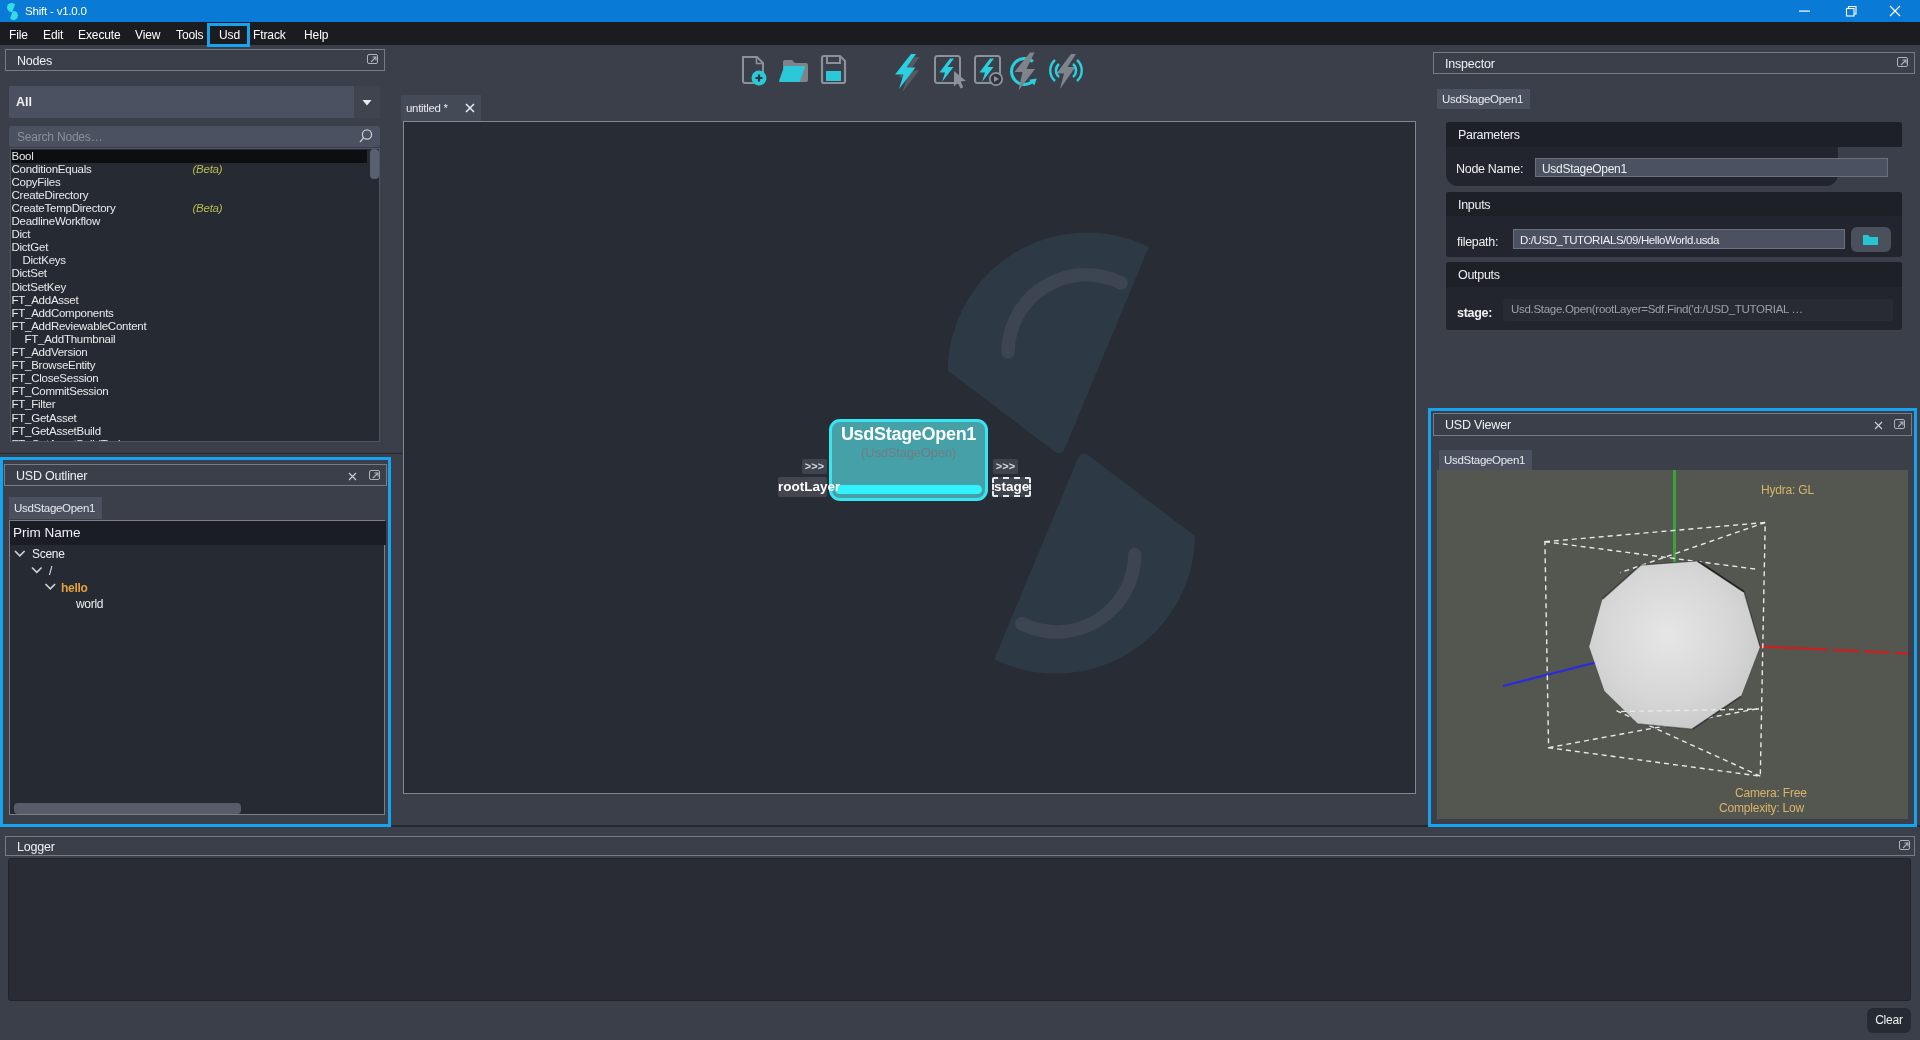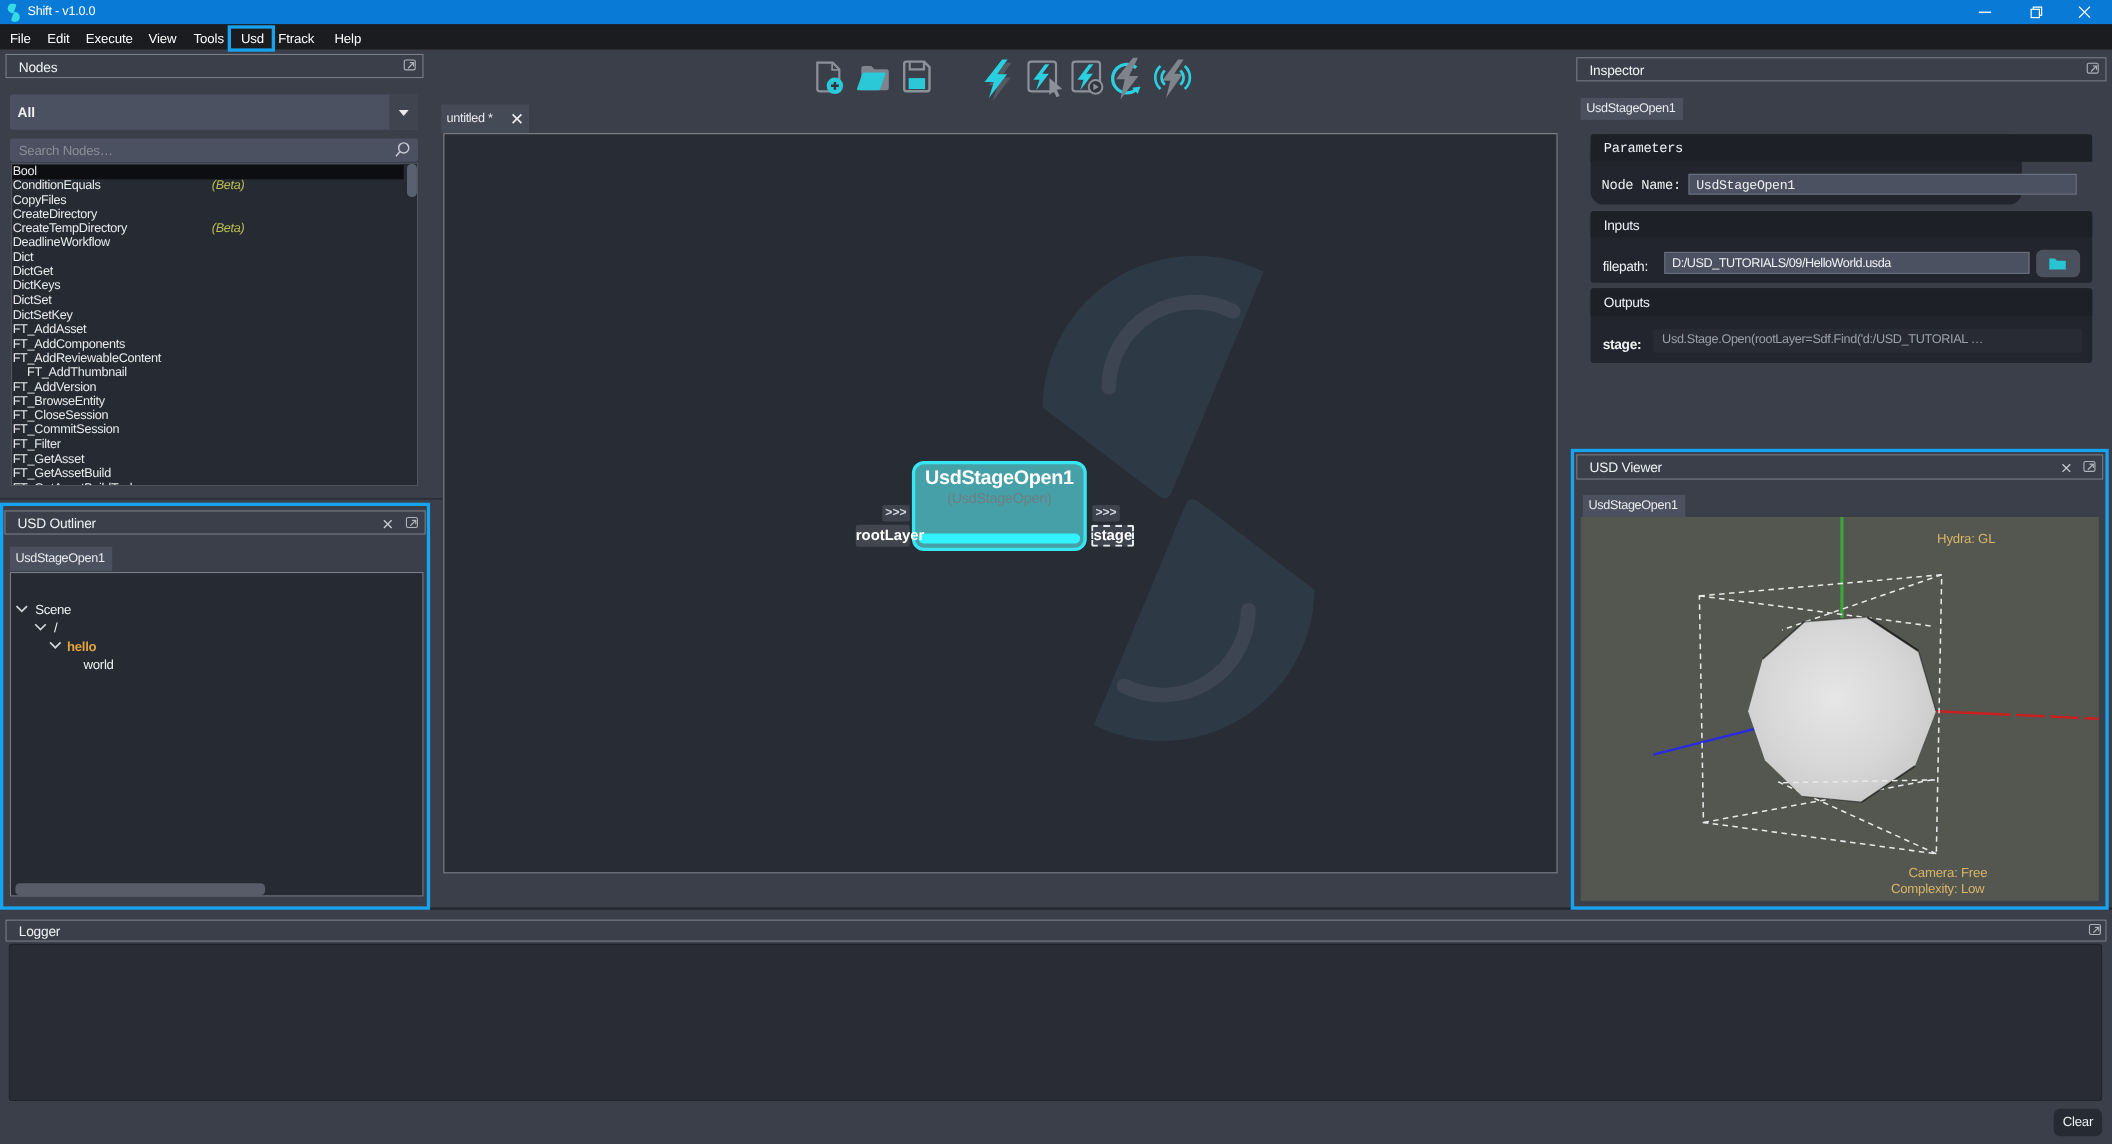--- a/index.html
+++ b/index.html
@@ -90,21 +90,21 @@
 
 <div id="nodelist">
     <div class="row" style="top: 1px; left: 0px; width: 364px; padding-left: 1px; background: rgb(12, 14, 18);">Bool</div>
     <div class="row" style="top: 14.1px; left: 0px; width: 364px; padding-left: 1px;">ConditionEquals<span class="beta">(Beta)</span></div>
     <div class="row" style="top: 27.2px; left: 0px; width: 364px; padding-left: 1px;">CopyFiles</div>
     <div class="row" style="top: 40.3px; left: 0px; width: 364px; padding-left: 1px;">CreateDirectory</div>
     <div class="row" style="top: 53.4px; left: 0px; width: 364px; padding-left: 1px;">CreateTempDirectory<span class="beta">(Beta)</span></div>
     <div class="row" style="top: 66.5px; left: 0px; width: 364px; padding-left: 1px;">DeadlineWorkflow</div>
     <div class="row" style="top: 79.6px; left: 0px; width: 364px; padding-left: 1px;">Dict</div>
     <div class="row" style="top: 92.7px; left: 0px; width: 364px; padding-left: 1px;">DictGet</div>
-    <div class="row" style="top: 105.8px; left: 0px; width: 364px; padding-left: 1px;">DictKeys</div>
+    <div class="row" style="top: 105.8px; left: 0px; width: 364px; padding-left: 12px;">DictKeys</div>
     <div class="row" style="top: 118.9px; left: 0px; width: 364px; padding-left: 1px;">DictSet</div>
     <div class="row" style="top: 132px; left: 0px; width: 364px; padding-left: 1px;">DictSetKey</div>
     <div class="row" style="top: 145.1px; left: 0px; width: 364px; padding-left: 1px;">FT_AddAsset</div>
     <div class="row" style="top: 158.2px; left: 0px; width: 364px; padding-left: 1px;">FT_AddComponents</div>
     <div class="row" style="top: 171.3px; left: 0px; width: 364px; padding-left: 1px;">FT_AddReviewableContent</div>
     <div class="row" style="top: 184.4px; left: 0px; width: 364px; padding-left: 14px;">FT_AddThumbnail</div>
     <div class="row" style="top: 197.5px; left: 0px; width: 364px; padding-left: 1px;">FT_AddVersion</div>
     <div class="row" style="top: 210.6px; left: 0px; width: 364px; padding-left: 1px;">FT_BrowseEntity</div>
     <div class="row" style="top: 223.7px; left: 0px; width: 364px; padding-left: 1px;">FT_CloseSession</div>
     <div class="row" style="top: 236.8px; left: 0px; width: 364px; padding-left: 1px;">FT_CommitSession</div>
@@ -129,20 +129,23 @@
     <div class="undock" style="right:6px;top:5px">
         <svg width="7" height="7" viewBox="0 0 7 7">
           <path d="M1 6 L5.5 1.5 M2.5 1 L6 1 L6 4.5" stroke="#aeb2b9" stroke-width="1.1" fill="none"></path>
         </svg>
       </div>
   </div>
   <div class="tab" style="left:6px;top:37px;width:93px;height:22px;">
       <span style="position:absolute;left:5px;top:5px">UsdStageOpen1</span>
     </div>
   <div class="darkarea" style="left:6px;top:60px;width:376px;height:295px;border:1px solid #7a7e87;">
+    <div class="abs" style="left:0;top:0;width:376px;height:24px;background:#1a1d24;color:#eef0f2;font-size:13.5px;">
+      <span style="position:absolute;left:3px;top:4px">Prim Name</span>
+    </div>
     <svg class="abs" style="left:0;top:22px" width="376" height="90">
       <g stroke="#d0d3d8" stroke-width="1.6" fill="none">
         <path d="M5 8 L9.8 12.8 L14.6 8"></path>
         <path d="M22 24.5 L26.8 29.3 L31.6 24.5"></path>
         <path d="M35.5 41 L40.3 45.8 L45.1 41"></path>
       </g>
       <text x="22" y="15" font-size="12" letter-spacing="-0.3" fill="#eef0f2">Scene</text>
       <text x="39" y="31.5" font-size="12" fill="#eef0f2">/</text>
       <text x="51" y="48.5" font-size="12" letter-spacing="-0.3" fill="#e3a23c" font-weight="bold">hello</text>
       <text x="66" y="65" font-size="12" letter-spacing="-0.3" fill="#eef0f2">world</text>
@@ -238,21 +241,21 @@
   <div class="undock" style="right:6px;top:4px">
       <svg width="7" height="7" viewBox="0 0 7 7">
         <path d="M1 6 L5.5 1.5 M2.5 1 L6 1 L6 4.5" stroke="#aeb2b9" stroke-width="1.1" fill="none"></path>
       </svg>
     </div>
 </div>
 <div class="tab" style="left:1437px;top:89px;width:93px;height:20px;">
     <span style="position:absolute;left:5px;top:4px">UsdStageOpen1</span>
   </div>
 
-<div class="abs" style="left:1446px;top:122px;width:392px;height:64px;background:#22252d;border-radius:12px;font-family:Liberation Mono, monospace;">
+<div class="abs" style="left:1446px;top:122px;width:392px;height:64px;background:#22252d;border-radius:12px;">
   <div class="abs" style="left:0;top:0;width:456px;height:25px;background:#1d2027;border-radius:3px 3px 0 0;color:#eef0f2;font-size:13px;">
       <span style="position:absolute;left:12px;top:6px;font-size:12.5px;letter-spacing:-0.3px;">Parameters</span>
     </div>
   <span class="abs white" style="left:10px;top:40px;font-size:12.5px;letter-spacing:-0.3px;">Node Name:</span>
   <div class="abs" style="left:89px;top:36px;width:353px;height:19px;background:#4c5161;border:1px solid #6a7080;color:#eef0f2;font-size:12px;letter-spacing:-0.3px;">
       <span style="position:absolute;left:6px;top:3px">UsdStageOpen1</span>
     </div>
 </div>
 
 <div class="abs" style="left:1446px;top:192px;width:456px;height:65px;background:#22252d;border-radius:3px;">

